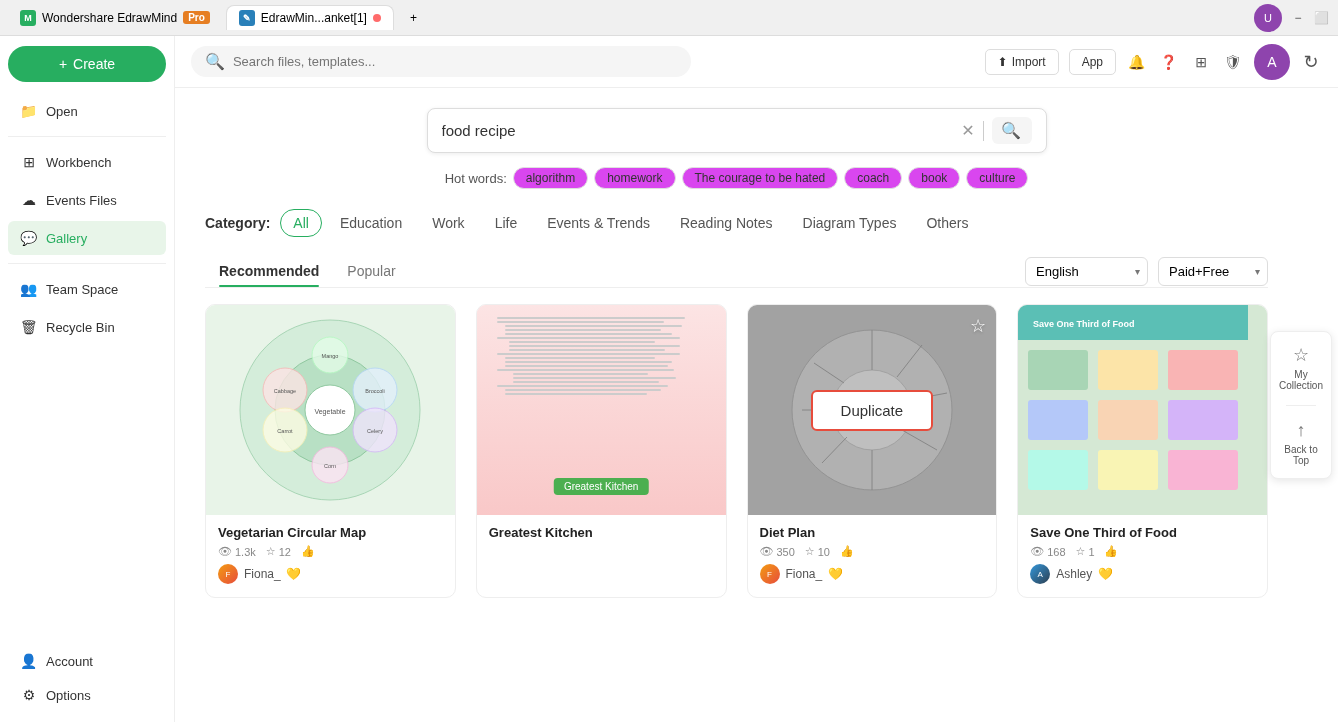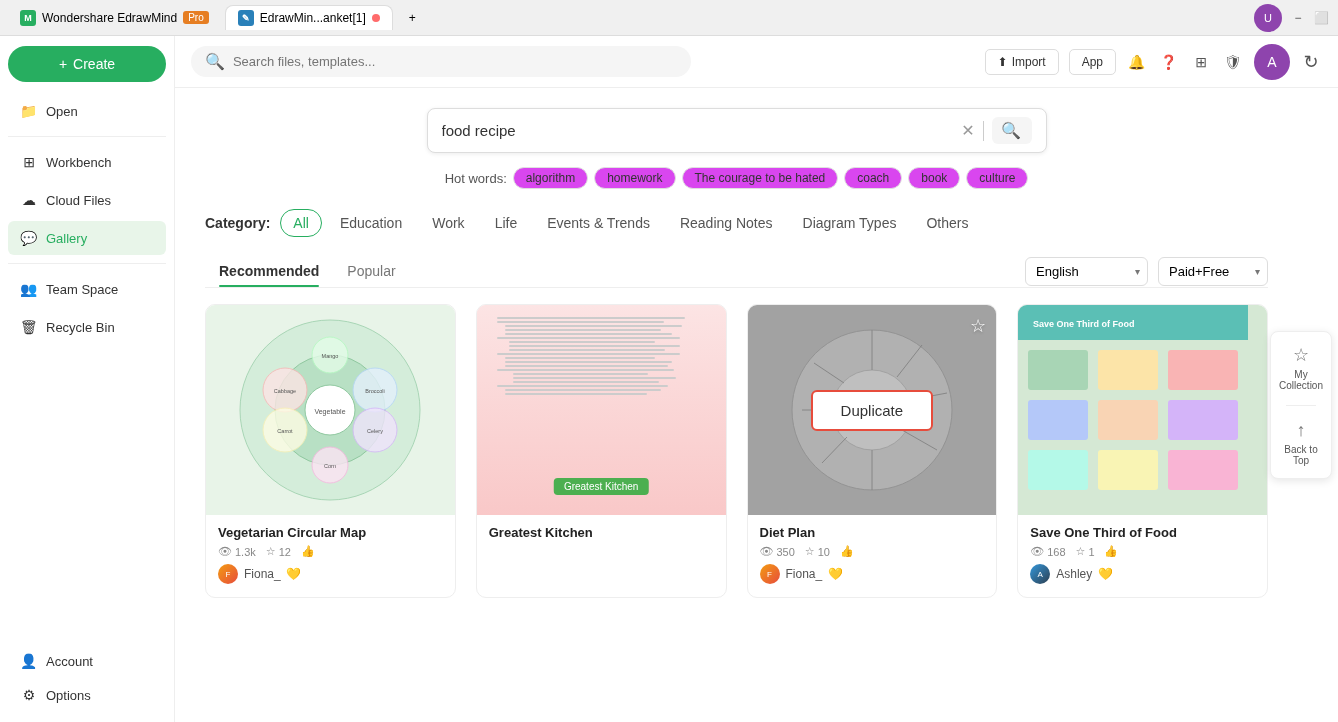--- a/index.html
+++ b/index.html
@@ -9,21 +9,21 @@
     .titlebar { background: #f0f0f0; height: 36px; display: flex; align-items: center; padding: 0 8px; gap: 0; border-bottom: 1px solid #ddd; }
     .titlebar-tabs { display: flex; gap: 4px; align-items: center; flex: 1; }
     .tab { display: flex; align-items: center; gap: 6px; padding: 4px 12px; background: #fff; border-radius: 8px 8px 0 0; font-size: 12px; border: 1px solid #ddd; border-bottom: none; cursor: pointer; }
     .tab.app-tab { background: #f0f0f0; border: none; }
     .tab .tab-icon { width: 16px; height: 16px; background: #27ae60; border-radius: 3px; display: flex; align-items: center; justify-content: center; color: white; font-size: 9px; font-weight: bold; }
     .tab .tab-icon.blue { background: #2980b9; }
     .tab .close-dot { width: 8px; height: 8px; background: #ff6b6b; border-radius: 50%; }
     .titlebar-controls { display: flex; gap: 8px; align-items: center; }
     .titlebar-controls .avatar { width: 28px; height: 28px; border-radius: 50%; background: #8e44ad; display: flex; align-items: center; justify-content: center; color: white; font-size: 11px; }
     .win-btn { width: 16px; height: 16px; cursor: pointer; display: flex; align-items: center; justify-content: center; font-size: 12px; color: #555; }
-    .pro-badge { background: #e67e22; color: white; font-size: 10px; padding: 1px 5px; border-radius: 3px; font-weight: normal; }
+    .pro-badge { background: #e67e22; color: white; font-size: 10px; padding: 1px 5px; border-radius: 3px; font-weight: bold; }
 
     
     .app-body { display: flex; flex: 1; background: #fff; overflow: hidden; }
 
     
     .sidebar { width: 175px; background: #fff; border-right: 1px solid #eee; display: flex; flex-direction: column; padding: 10px 8px; gap: 4px; flex-shrink: 0; }
     .sidebar-btn { display: flex; align-items: center; gap: 8px; padding: 8px 12px; border-radius: 6px; cursor: pointer; font-size: 13px; color: #333; }
     .sidebar-btn.active { background: #e8f5e9; color: #27ae60; }
     .create-btn { background: #27ae60; color: white; border: none; border-radius: 20px; padding: 10px 20px; font-size: 14px; cursor: pointer; display: flex; align-items: center; justify-content: center; gap: 6px; margin-bottom: 8px; width: 100%; }
     .sidebar-icon { width: 18px; height: 18px; display: flex; align-items: center; justify-content: center; font-size: 14px; flex-shrink: 0; }
@@ -143,21 +143,21 @@
       <div class="sidebar-icon">📁</div>
       <span>Open</span>
     </div>
     <div class="sidebar-divider"></div>
     <div class="sidebar-btn">
       <div class="sidebar-icon">⊞</div>
       <span>Workbench</span>
     </div>
     <div class="sidebar-btn">
       <div class="sidebar-icon">☁</div>
-      <span>Cloud Files</span>
+      <span>Events Files</span>
     </div>
     <div class="sidebar-btn active">
       <div class="sidebar-icon">💬</div>
       <span>Gallery</span>
     </div>
     <div class="sidebar-divider"></div>
     <div class="sidebar-btn">
       <div class="sidebar-icon">👥</div>
       <span>Team Space</span>
     </div>

